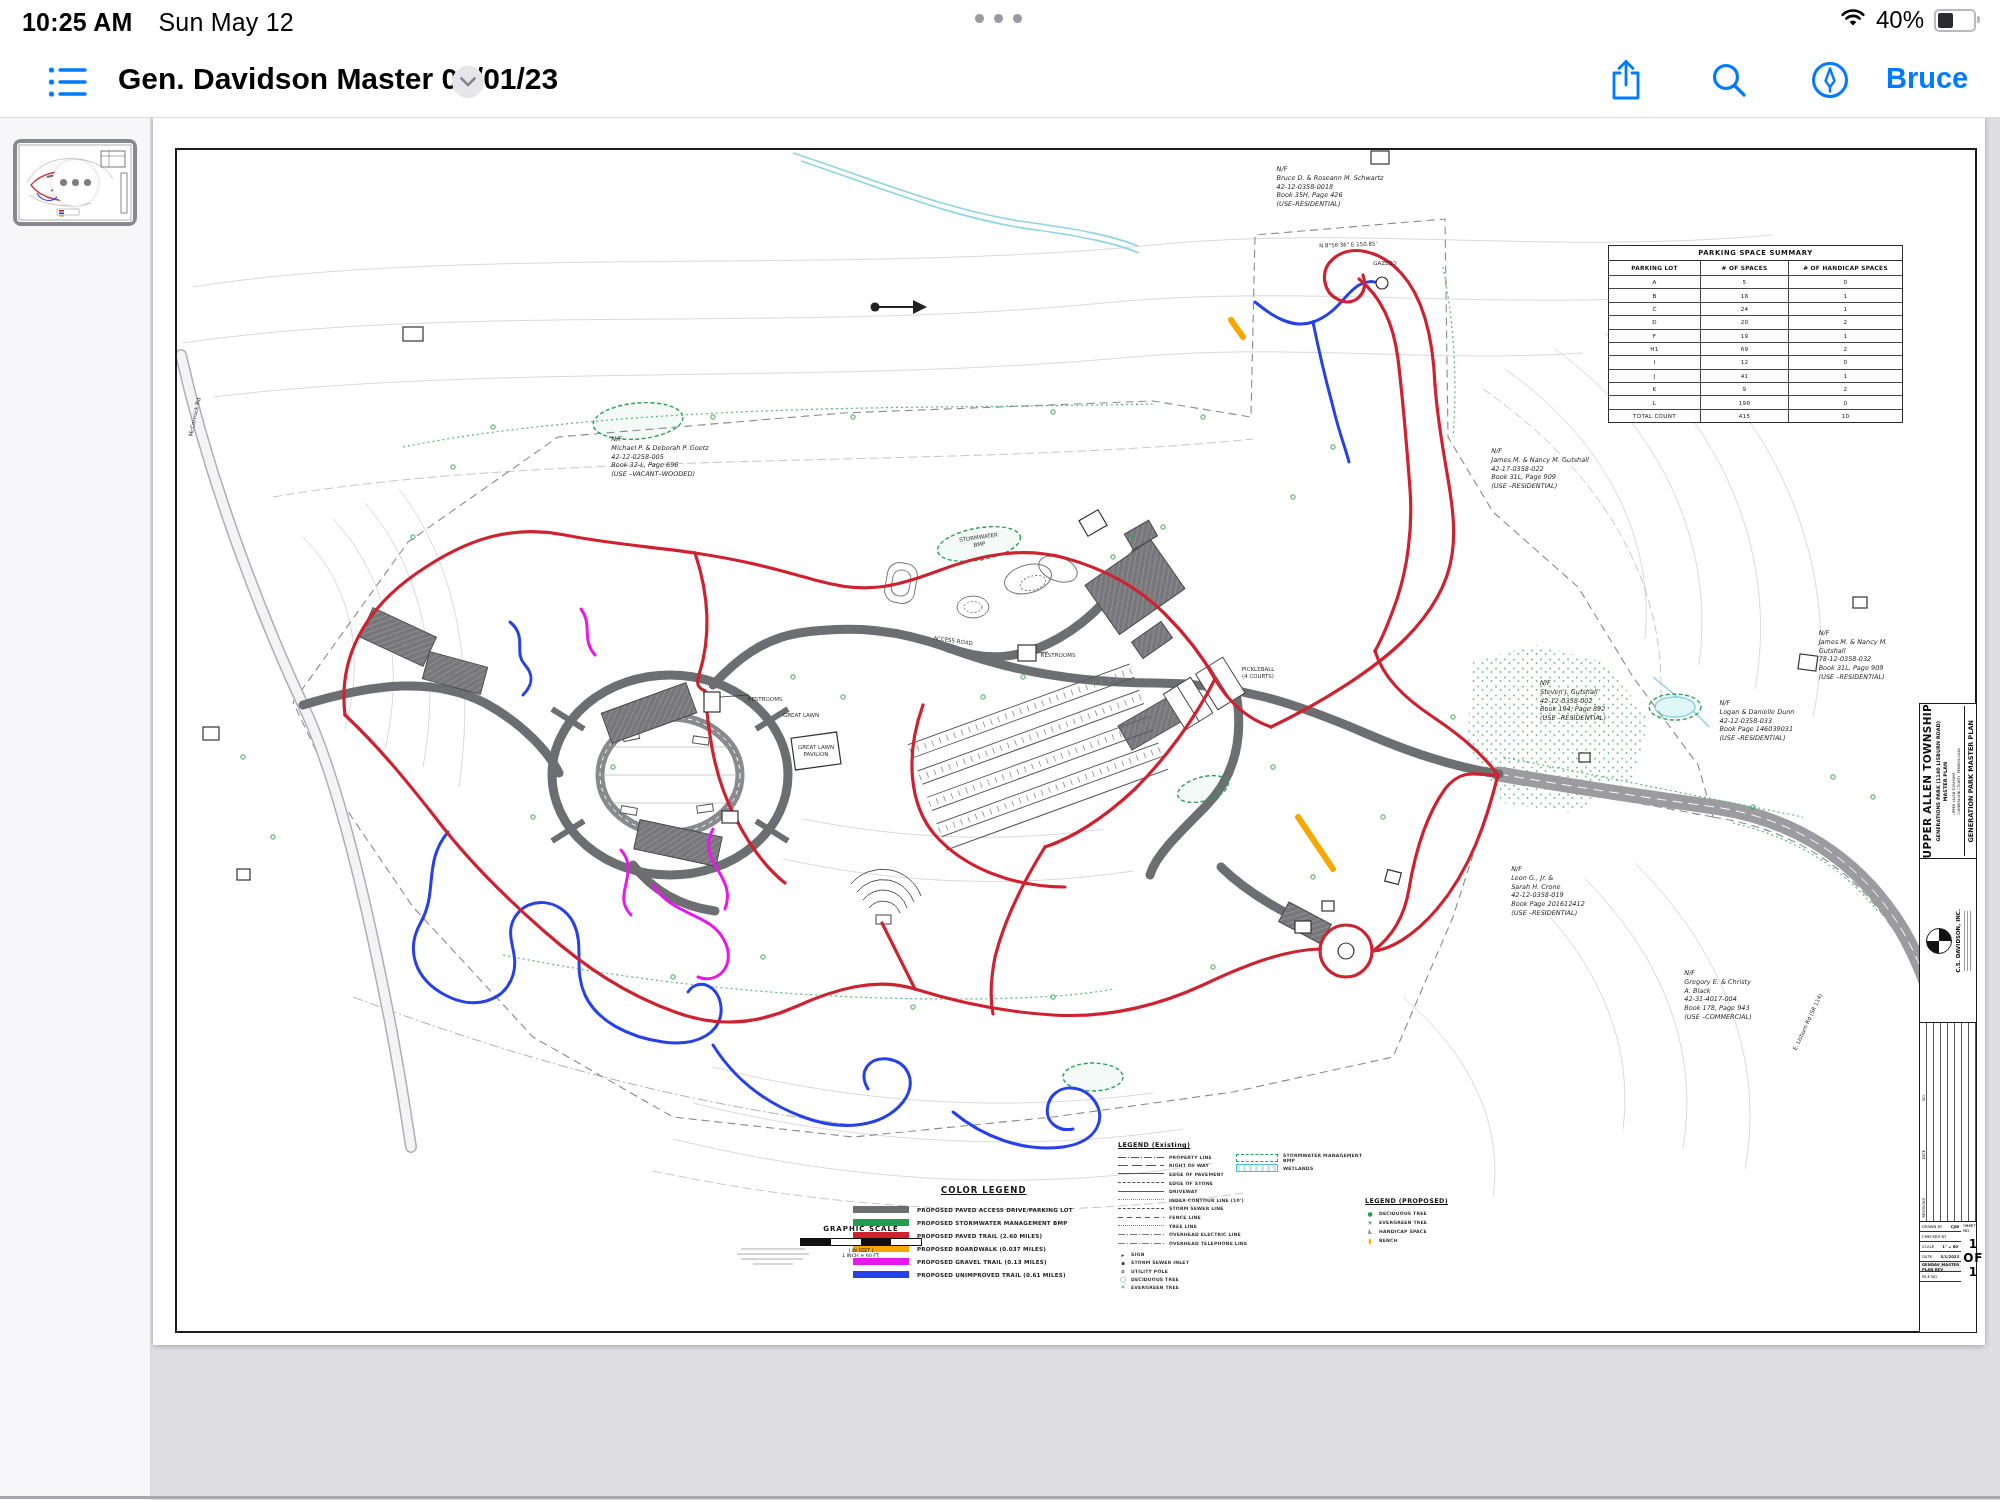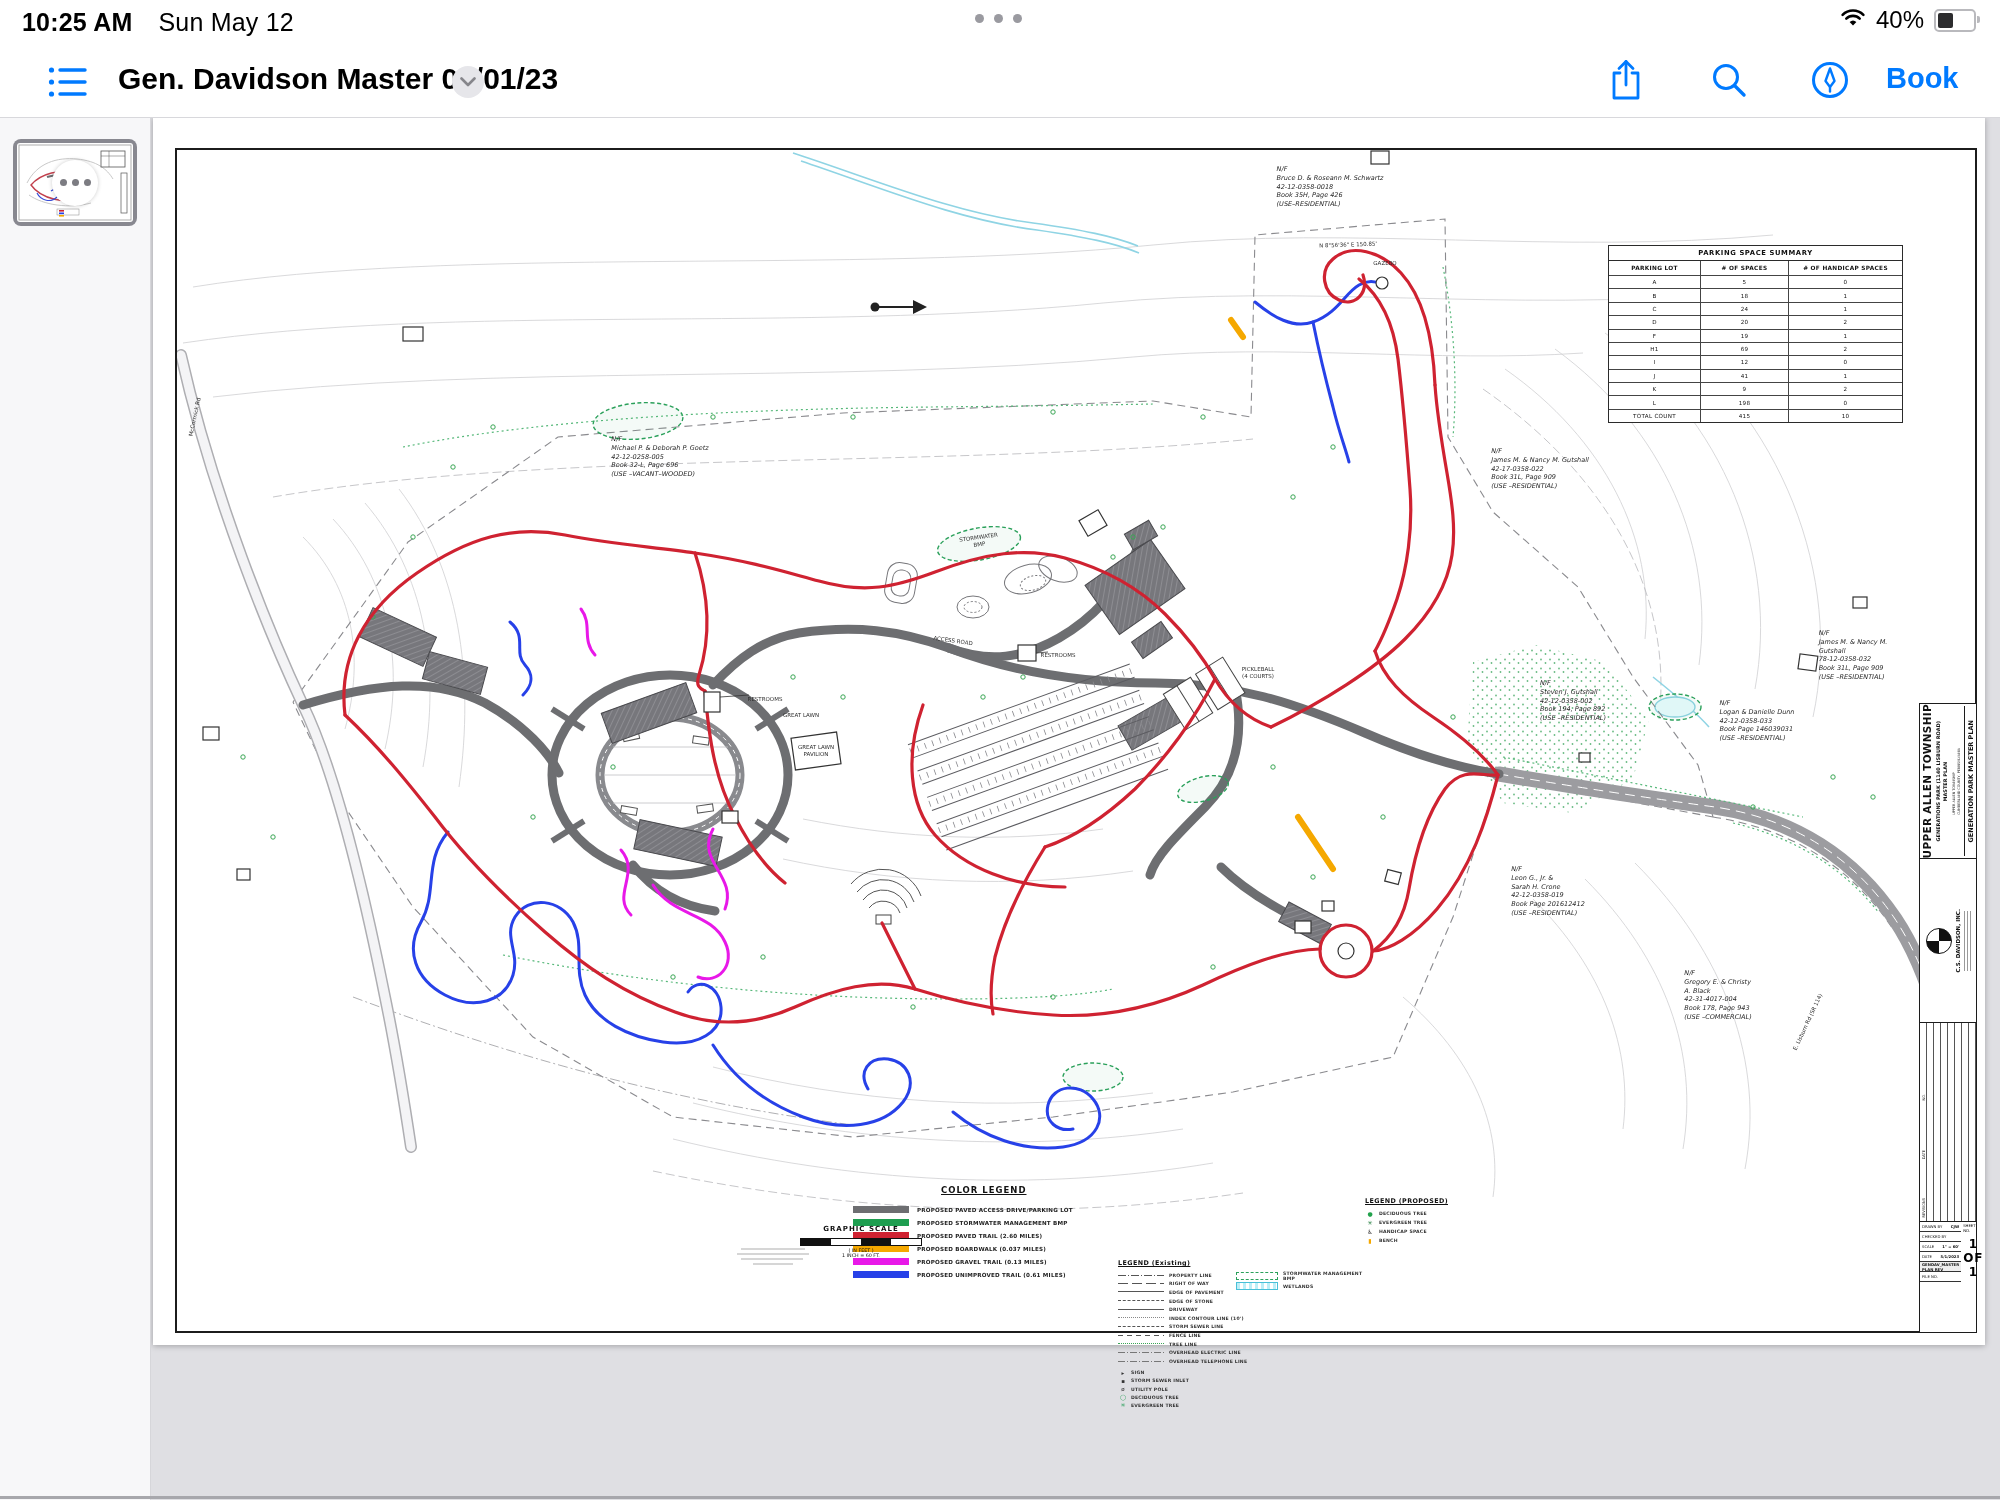--- a/index.html
+++ b/index.html
@@ -45,21 +45,21 @@
   .pt-row:last-child{border-bottom:none;}
   .pt-cell{font-size:5.6px;color:#111;text-align:center;padding:3.2px 0;border-right:1px solid #444;letter-spacing:.3px;}
   .pt-cell:last-child{border-right:none;}
   .pt-head .pt-cell{font-weight:700;font-size:5.8px;padding:4px 0;}
   
   .color-legend{position:absolute;left:700px;top:1068px;width:300px;font-family:"DejaVu Sans",sans-serif;}
   .cl-title{font-size:8.5px;font-weight:700;letter-spacing:1px;color:#111;text-decoration:underline;margin:0 0 8px 88px;}
   .cl-row{display:flex;align-items:center;height:13px;}
   .cl-swatch{width:56px;height:7px;margin-right:8px;flex:none;}
   .cl-label{font-size:5.6px;font-weight:700;color:#222;letter-spacing:.2px;}
-  .ex-legend{position:absolute;left:965px;top:1142px;width:240px;font-family:"DejaVu Sans",sans-serif;}
+  .ex-legend{position:absolute;left:965px;top:1024px;width:240px;font-family:"DejaVu Sans",sans-serif;}
   .ex-title{font-size:6.4px;font-weight:700;color:#111;text-decoration:underline;margin-bottom:4px;letter-spacing:.4px;}
   .ex-row{display:flex;align-items:center;height:8.6px;}
   .ex-sample{width:46px;height:1px;margin-right:5px;flex:none;}
   .ex-label,.ex-sym-label{font-size:4.6px;font-weight:700;color:#333;letter-spacing:.2px;}
   .ls-solid{border-top:1px solid #555;}
   .ls-dashed{border-top:1px dashed #555;}
   .ls-longdash{background:repeating-linear-gradient(90deg,#555 0 10px,transparent 10px 14px);height:1px;}
   .ls-dashdot{background:repeating-linear-gradient(90deg,#555 0 8px,transparent 8px 10px,#555 10px 11px,transparent 11px 13px);height:1px;}
   .ls-contour{border-top:1px dotted #888;}
   .ls-fence{background:repeating-linear-gradient(90deg,#555 0 5px,transparent 5px 9px);height:1px;}
@@ -171,21 +171,21 @@
             <line x1="24.5" y1="24.5" x2="34" y2="34" stroke="#007aff" stroke-width="3.4" stroke-linecap="round"></line>
           </svg>
       </div>
       <div class="icon-btn" style="left:1806px;top:8px;">
         <svg width="40" height="40" viewBox="0 0 40 40">
             <circle cx="20" cy="20" r="16.5" fill="none" stroke="#007aff" stroke-width="3"></circle>
             <path d="M20 8.5 L24.5 21 L20 27 L15.5 21 Z" fill="none" stroke="#007aff" stroke-width="2.4" stroke-linejoin="round"></path>
             <line x1="20" y1="27" x2="20" y2="31.5" stroke="#007aff" stroke-width="2.4" stroke-linecap="round"></line>
           </svg>
       </div>
-      <div class="done-btn">Book</div>
+      <div class="done-btn">Bruce</div>
     </div>
   </div>
   <div class="chrome-sep"></div>
 
   <div class="sidebar">
     <div class="thumb">
       <div class="thumb-inner">
         <svg width="116" height="79" viewBox="0 0 116 79">
           <rect x="2" y="2" width="112" height="75" fill="#fff" stroke="#999" stroke-width="0.8"></rect>
           <path d="M10,40 C20,20 40,14 60,16 C80,18 90,26 96,36" fill="none" stroke="#c9c9c9" stroke-width="1"></path>

